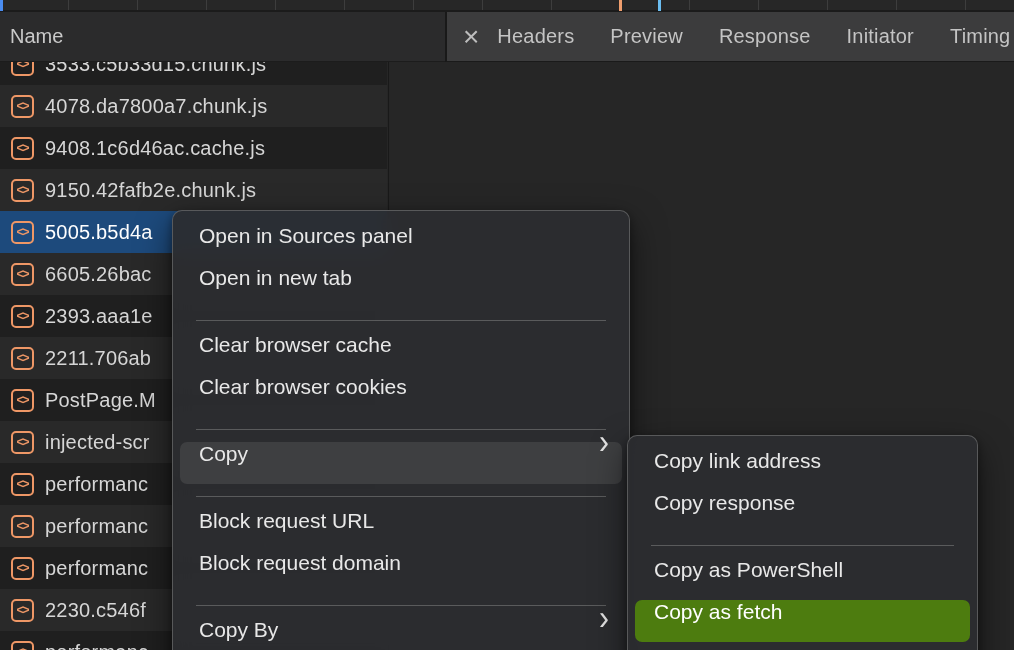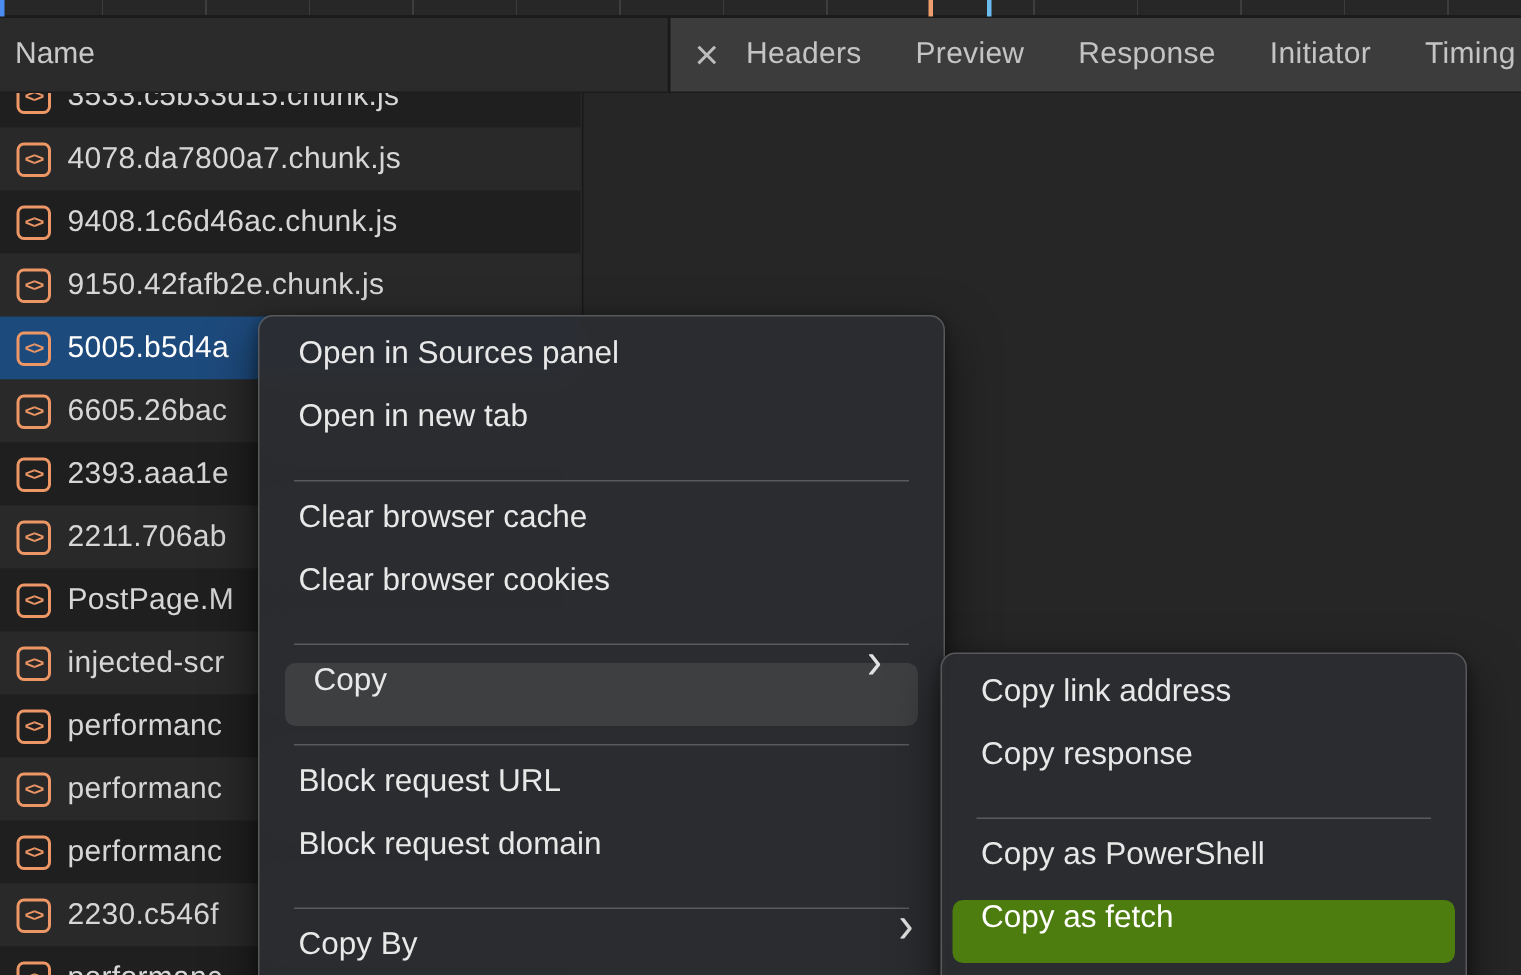--- a/index.html
+++ b/index.html
@@ -46,21 +46,21 @@
     border:1px solid rgba(145,145,145,.45);border-radius:10px;
     box-shadow:0 14px 34px rgba(0,0,0,.55),0 3px 10px rgba(0,0,0,.4);
     padding:13px 0;color:#e8e8e8;font-size:21px;
     -webkit-backdrop-filter:blur(10px);backdrop-filter:blur(10px);}
   .context-menu{left:172px;top:210px;width:458px;height:470px;z-index:5;}
   .submenu{left:627px;top:435px;width:351px;height:240px;z-index:6;}
   .menu-item{height:42px;display:flex;align-items:flex-start;padding:0 20px 0 26px;}
   .menu-item .chevron{margin-left:auto;font-size:30px;line-height:0;color:#e2e2e2;
     transform:scaleY(1.15);padding-bottom:3px;}
   .menu-sep{height:1px;background:rgba(130,130,130,.55);margin:12px 23px;}
-  .menu-item.open{background:#3e3f41;border-radius:7px;margin:0 17px;padding:0 24px 0 19px;}
+  .menu-item.open{background:#3e3f41;border-radius:7px;margin:0 7px;padding:0 13px 0 19px;}
   .menu-item.highlighted{background:#4d7c0f;border-radius:7px;margin:0 7px;padding:0 13px 0 19px;color:#fff;}
 </style>
 </head>
 <body>
 
 <div class="stage">
 
   <div class="overview">
     <div class="tick t-blue-left"></div>
     <div class="tick t-orange"></div>
@@ -85,21 +85,21 @@
     <div class="req-row dark">
         <span class="script-icon">&lt;&gt;</span>
         <span>3533.c5b33d15.chunk.js</span>
       </div>
     <div class="req-row light">
         <span class="script-icon">&lt;&gt;</span>
         <span>4078.da7800a7.chunk.js</span>
       </div>
     <div class="req-row dark">
         <span class="script-icon">&lt;&gt;</span>
-        <span>9408.1c6d46ac.chunk.js</span>
+        <span>9408.1c6d46ac.cache.js</span>
       </div>
     <div class="req-row light">
         <span class="script-icon">&lt;&gt;</span>
         <span>9150.42fafb2e.chunk.js</span>
       </div>
     <div class="req-row selected">
         <span class="script-icon">&lt;&gt;</span>
         <span>5005.b5d4a</span>
       </div>
     <div class="req-row light">

